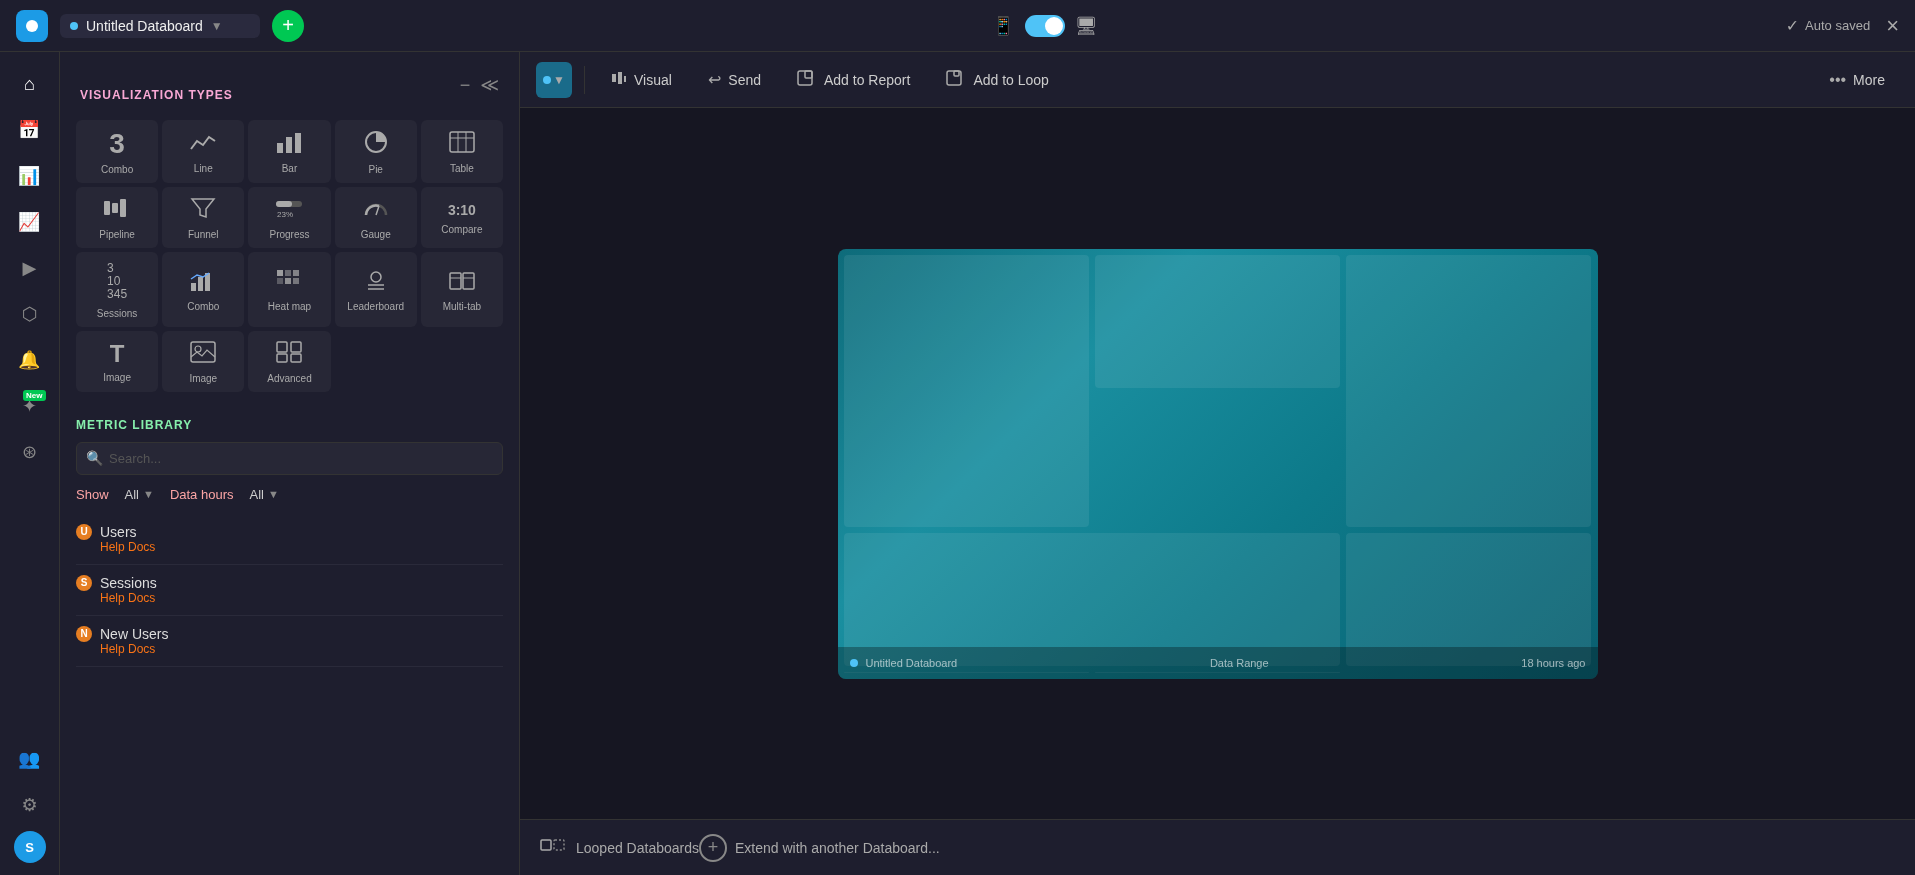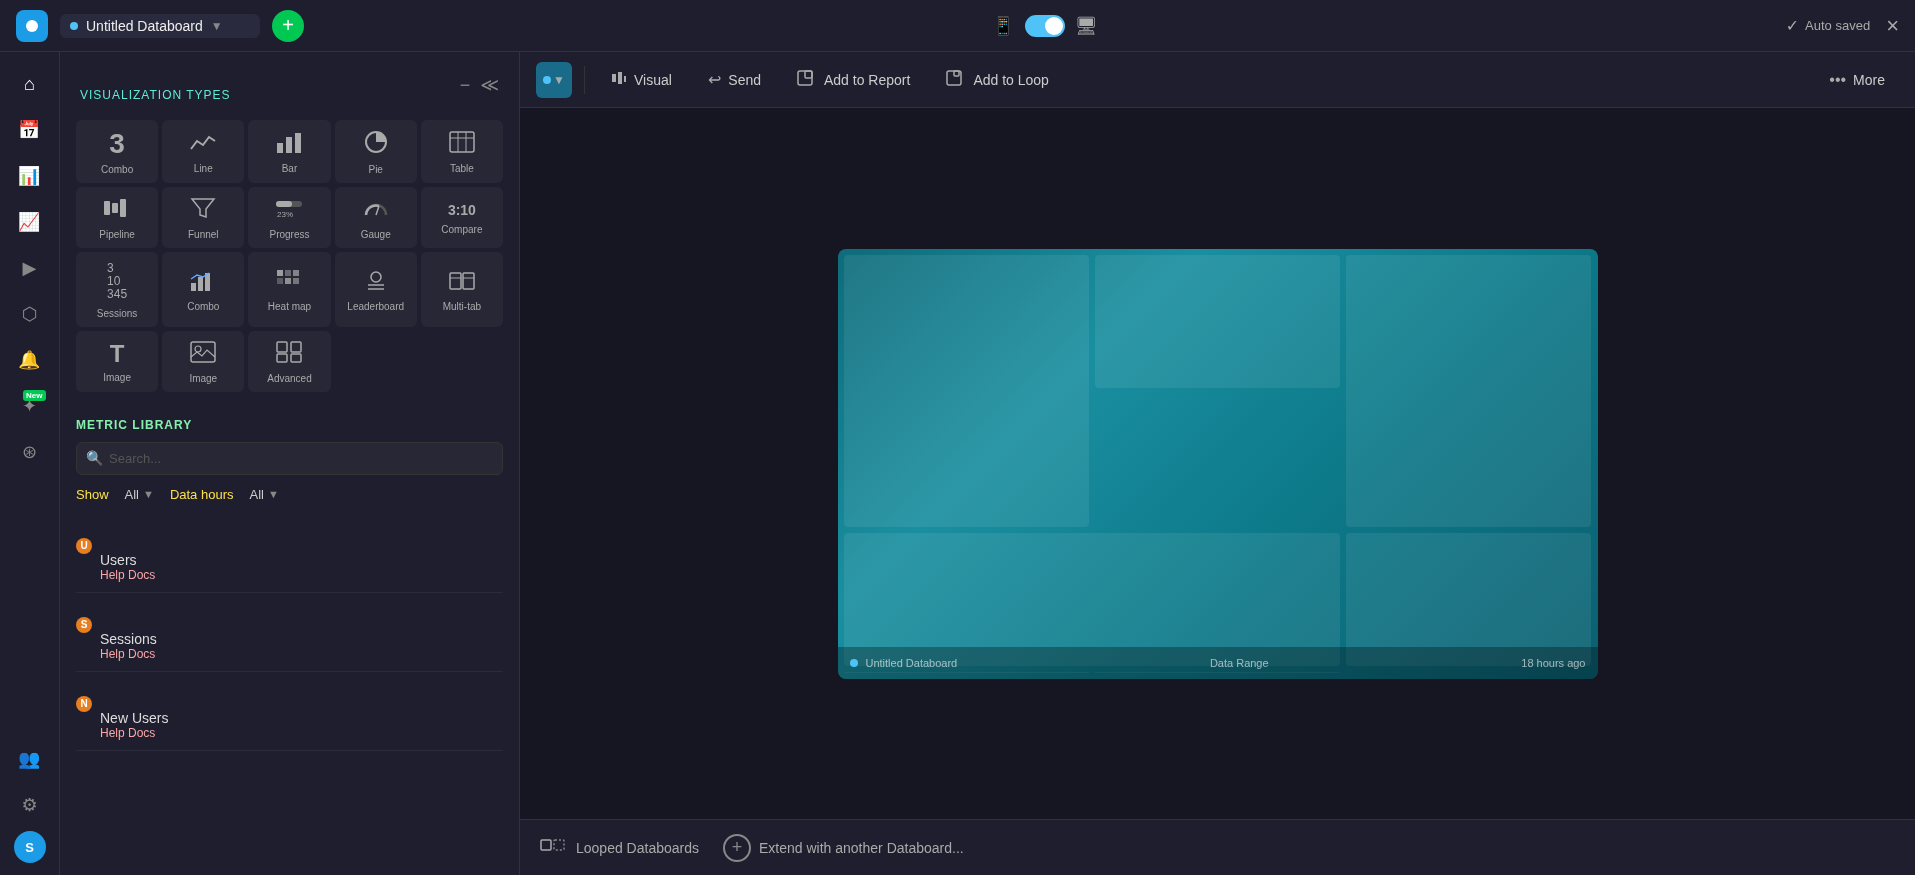--- a/index.html
+++ b/index.html
@@ -175,23 +175,23 @@
     }
 
     .panel-header {
       display: flex;
       align-items: center;
       justify-content: space-between;
       padding: 16px 20px 10px;
       flex-shrink: 0;
     }
     .panel-title {
-      color: #5eead4;
+      color: #f9a8d4;
       font-size: 12px;
-      font-weight: 400;
+      font-weight: 700;
       letter-spacing: 1px;
       text-transform: uppercase;
       margin-top: 20px;
     }
     .panel-header-actions {
       display: flex; gap: 10px;
     }
     .panel-action-btn {
       background: none; border: none;
       color: #888; font-size: 18px; cursor: pointer;
@@ -267,21 +267,21 @@
       outline: none;
     }
     .search-input::placeholder { color: #555; }
     .filter-row {
       display: flex;
       align-items: center;
       gap: 16px;
       margin-bottom: 12px;
       flex-shrink: 0;
     }
-    .filter-label { color: #fde047; font-size: 13px; }
+    .filter-label { color: #fca5a5; font-size: 13px; }
     .filter-select {
       display: flex; align-items: center; gap: 4px;
       color: #ccc; font-size: 13px; cursor: pointer;
     }
     .filter-select .arrow { color: #888; font-size: 11px; }
     .metric-list {
       overflow-y: auto;
       flex: 1;
     }
     .metric-list::-webkit-scrollbar { width: 4px; }
@@ -302,24 +302,23 @@
       width: 16px; height: 16px;
       background: #e67e22;
       border-radius: 50%;
       flex-shrink: 0;
       display: flex; align-items: center; justify-content: center;
       font-size: 10px; color: white; font-weight: bold;
     }
     .metric-name {
       color: #ddd;
       font-size: 14px;
-      margin-top: 28px;
     }
     .metric-sub {
-      color: #fca5a5;
+      color: #f97316;
       font-size: 12px;
       margin-left: 24px;
     }
 
     
     .main-content {
       flex: 1;
       display: flex;
       flex-direction: column;
       background: #161622;
@@ -416,21 +415,20 @@
     .preview-dot { width: 8px; height: 8px; border-radius: 50%; background: #4fc3f7; }
 
     
     .bottom-bar {
       height: 56px;
       background: #1e1e2e;
       border-top: 1px solid #333;
       display: flex;
       align-items: center;
       padding: 0 20px;
-      gap: 24px;
       flex-shrink: 0;
     }
     .bottom-btn {
       display: flex;
       align-items: center;
       gap: 8px;
       color: #aaa;
       font-size: 14px;
       cursor: pointer;
     }

